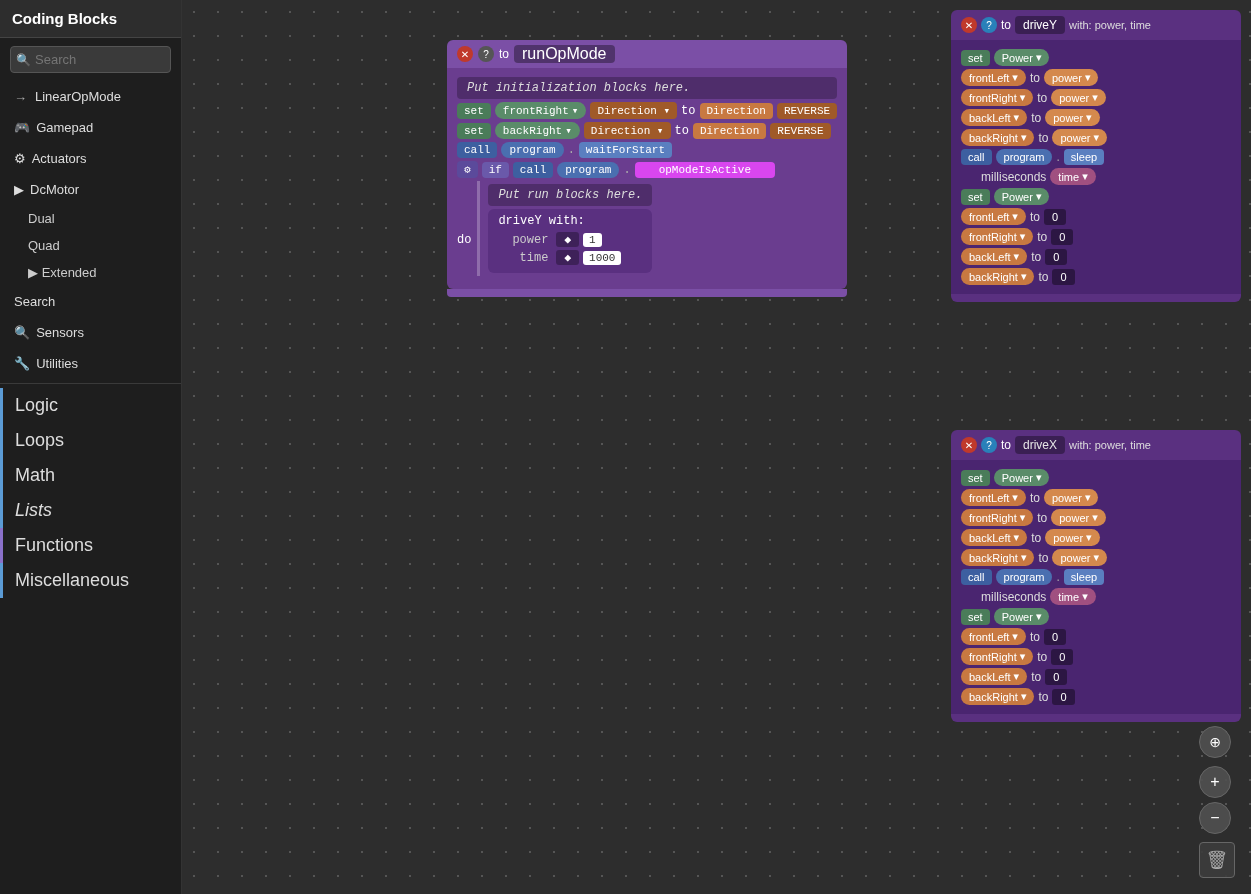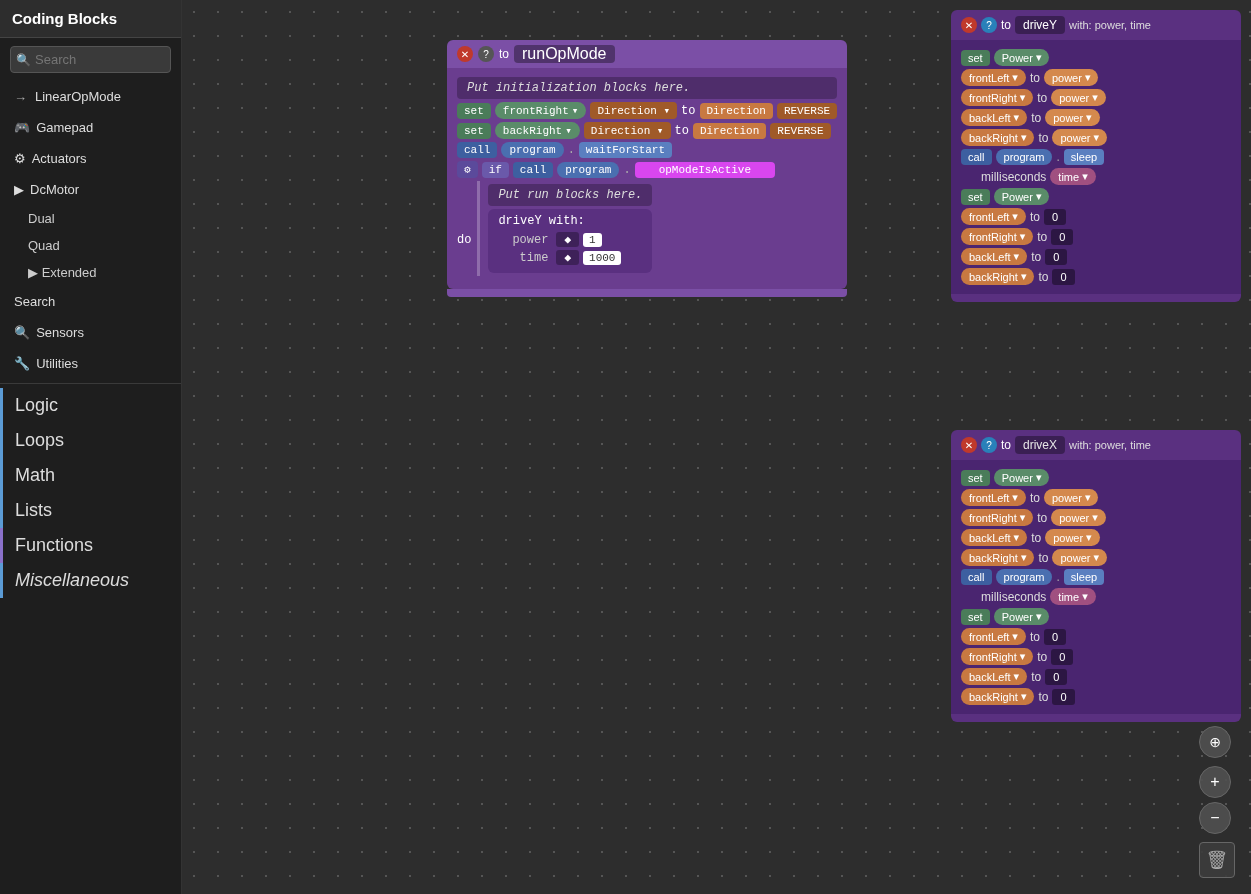--- a/index.html
+++ b/index.html
@@ -97,24 +97,24 @@
       padding: 7px 12px;
       cursor: pointer;
       font-size: 18px;
       border-left: 3px solid transparent;
     }
 
     .cat-logic { border-left-color: #5b9bd5; }
     .cat-loops { border-left-color: #5b9bd5; }
     .cat-math { border-left-color: #5b9bd5; }
     .cat-text { border-left-color: #5b9bd5; }
-    .cat-lists { border-left-color: #5b9bd5; }
+    .cat-lists { border-left-color: #5b9bd5; font-style: italic; }
     .cat-variables { border-left-color: #c97070; }
     .cat-functions { border-left-color: #8a70c9; }
-    .cat-misc { border-left-color: #5b9bd5; font-style: italic; }
+    .cat-misc { border-left-color: #5b9bd5; }
 
     
     #canvas {
       flex: 1;
       background-color: #2d2d2d;
       background-image: radial-gradient(circle, #555 1px, transparent 1px);
       background-size: 24px 24px;
       position: relative;
       overflow: hidden;
     }

